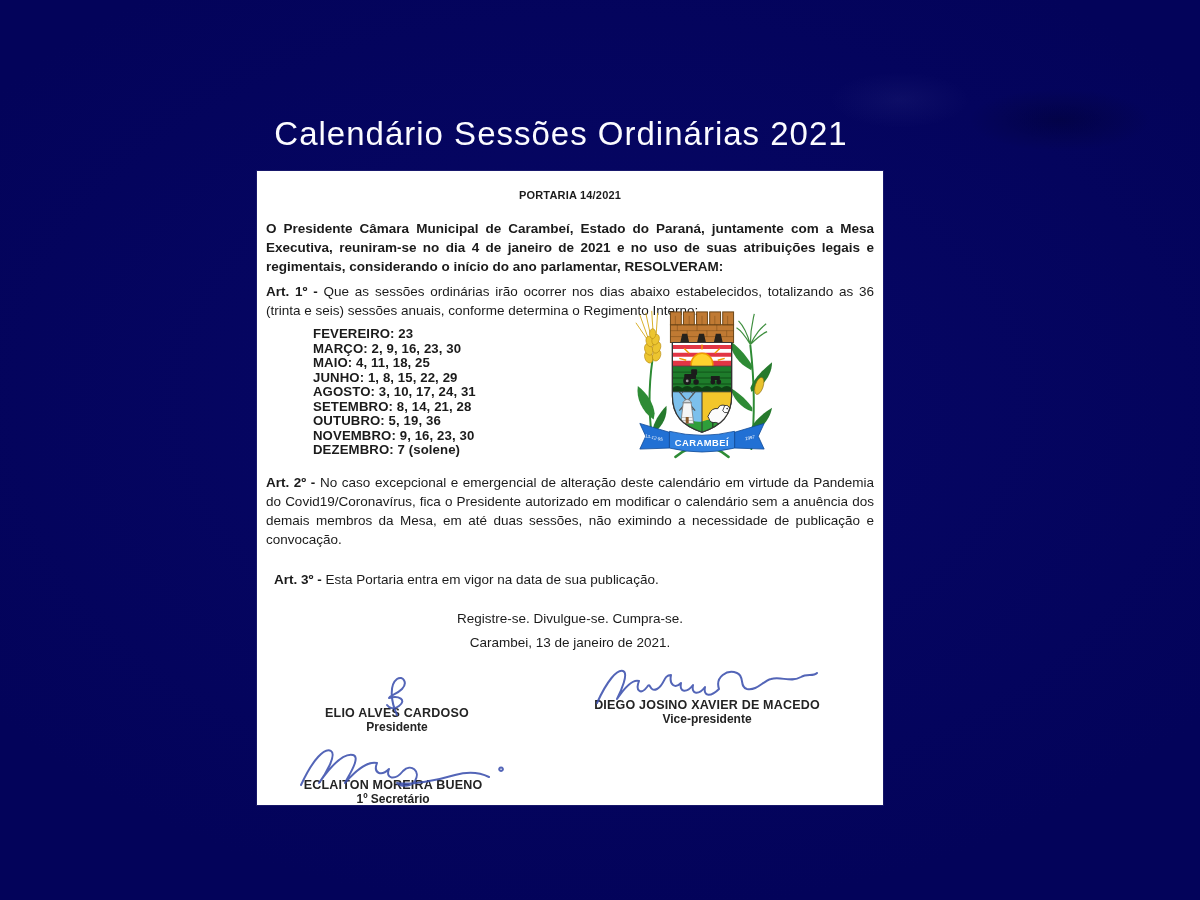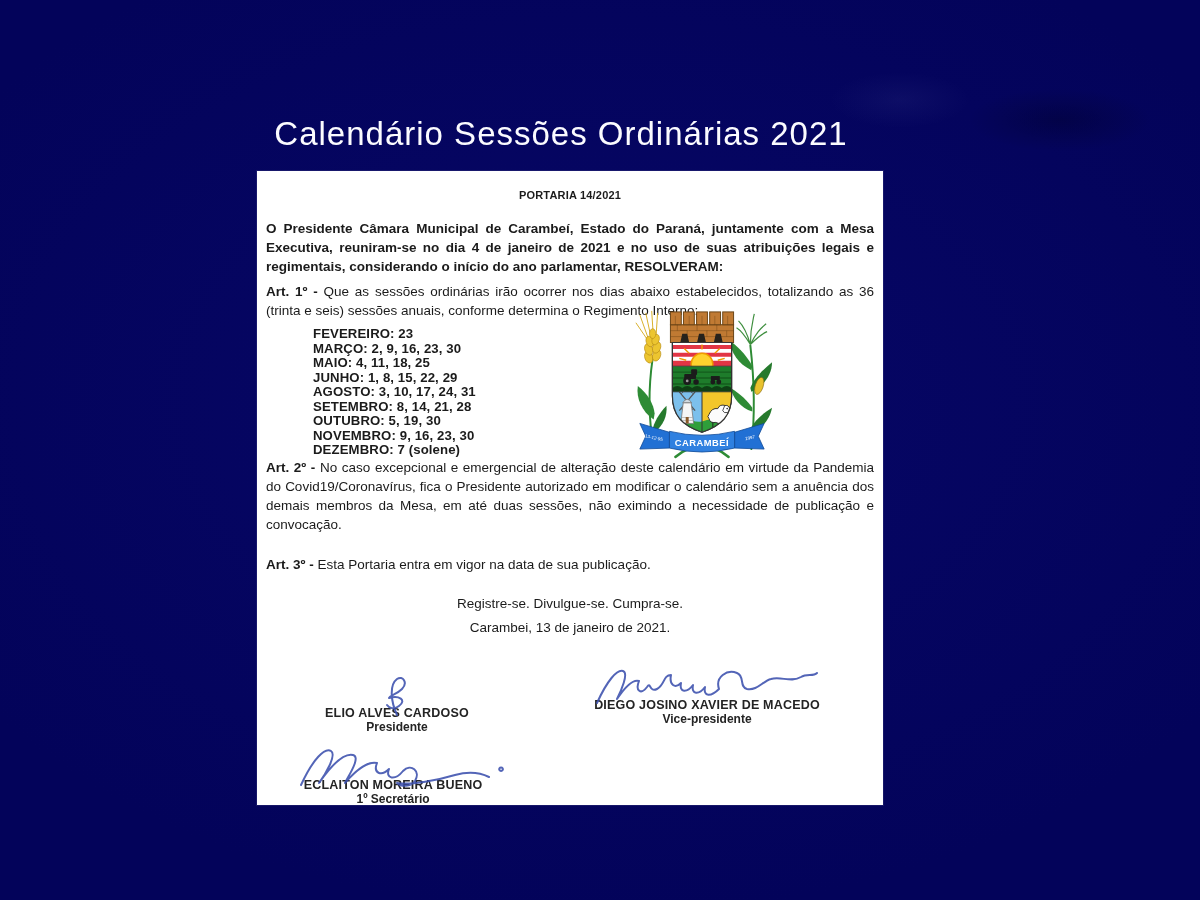--- a/index.html
+++ b/index.html
@@ -25,22 +25,22 @@
     position:absolute;left:257px;top:171px;width:626px;height:634px;
     background:#ffffff;color:#1b1b1b;
     font-size:13.5px;overflow:hidden;
     box-shadow:0 0 0 1px rgba(255,255,255,.08);
   }
   .doc-inner{padding:0 9px;}
   .doc-header{margin-top:17px;text-align:center;font-weight:bold;font-size:11px;line-height:14px;letter-spacing:.2px;}
   .preamble{margin:17px 0 0;font-weight:bold;text-align:justify;line-height:19px;}
   .p-art{margin:0;text-align:justify;line-height:19px;}
   .art1{margin-top:6px;}
-  .art2{margin-top:0;}
-  .art3{margin-top:21px;}
+  .art2{margin-top:15px;}
+  .art3{margin-top:21px;margin-left:8px;}
   .p-art b{font-weight:bold;}
   .calendar{list-style:none;margin:7px 0 0 47px;padding:0;}
   .calendar li{font-weight:bold;font-size:13.2px;line-height:14.5px;letter-spacing:.1px;}
   .closing{margin:23px 0 0;text-align:center;line-height:14px;}
   .dateline{margin:10px 0 0;text-align:center;line-height:14px;}
   .crest{position:absolute;left:371px;top:130px;width:148px;height:158px;}
   .crest svg{width:100%;height:100%;display:block;}
   .crest text{font-family:"Liberation Sans", sans-serif;}
   .sig{position:absolute;text-align:center;}
   .sig1{left:40px;top:504px;width:200px;}
@@ -67,21 +67,21 @@
 
       <p class="p-art art1"><b>Art. 1º -</b> <span>Que as sessões ordinárias irão ocorrer nos dias abaixo estabelecidos, totalizando as 36 (trinta e seis) sessões anuais, conforme determina o Regimento Interno:</span></p>
 
       <ul class="calendar">
           <li>FEVEREIRO: 23</li>
           <li>MARÇO: 2, 9, 16, 23, 30</li>
           <li>MAIO: 4, 11, 18, 25</li>
           <li>JUNHO: 1, 8, 15, 22, 29</li>
           <li>AGOSTO: 3, 10, 17, 24, 31</li>
           <li>SETEMBRO: 8, 14, 21, 28</li>
-          <li>OUTUBRO: 5, 19, 30</li>
+          <li>OUTUBRO: 5, 19, 36</li>
           <li>NOVEMBRO: 9, 16, 23, 30</li>
           <li>DEZEMBRO: 7 (solene)</li>
         </ul>
 
       <p class="p-art art2"><b>Art. 2º -</b> <span>No caso excepcional e emergencial de alteração deste calendário em virtude da Pandemia do Covid19/Coronavírus, fica o Presidente autorizado em modificar o calendário sem a anuência dos demais membros da Mesa, em até duas sessões, não eximindo a necessidade de publicação e convocação.</span></p>
 
       <p class="p-art art3"><b>Art. 3º -</b> <span>Esta Portaria entra em vigor na data de sua publicação.</span></p>
 
       <p class="closing">Registre-se. Divulgue-se. Cumpra-se.</p>
 

